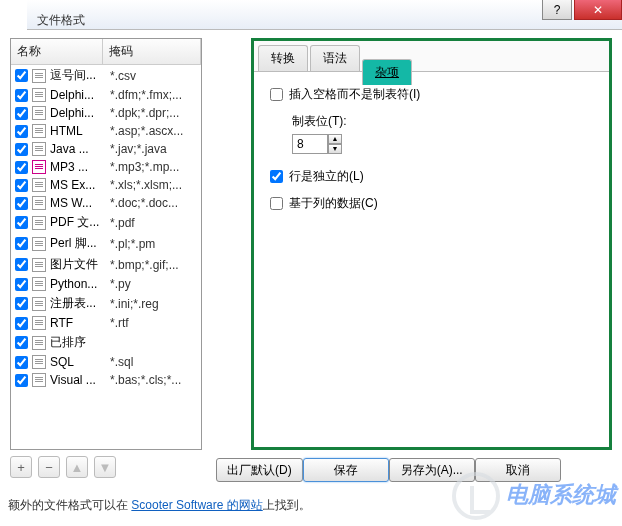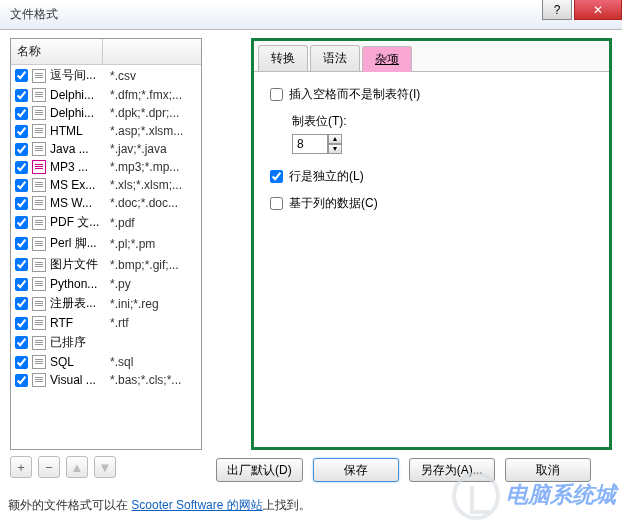--- a/index.html
+++ b/index.html
@@ -1,17 +1,17 @@
 <!DOCTYPE html>
 <html><head>
 <meta charset="utf-8">
 <style>
 * { box-sizing: border-box; margin: 0; padding: 0; }
 body { font-family: "Microsoft YaHei", "Segoe UI", Tahoma, sans-serif; font-size: 12px; background: #fff; width: 622px; height: 526px; overflow: hidden; position: relative; }
-.titlebar { height: 30px; background: linear-gradient(#fff,#e8eef7); border-bottom: 1px solid #bbb; display: flex; align-items: center; padding-left: 10px; position: relative; }
+.titlebar { height: 30px; background: linear-gradient(#fff,#e8eef7); border-bottom: 1px solid #bbb; display: flex; align-items: flex-end; padding-left: 10px; position: relative; margin-left: 27px; }
 .titlebar .title { color: #333; }
 .titlebar .btns { position: absolute; right: 0; top: 0; display: flex; }
 .winbtn { width: 30px; height: 20px; display: flex; align-items: center; justify-content: center; margin-left: 2px; border: 1px solid #888; border-top: none; background: linear-gradient(#f6f6f6,#d8d8d8); }
 .winbtn.close { width: 48px; background: linear-gradient(#e67,#c9302c); border-color:#a22; color:#fff; }
 .content { display: flex; padding: 8px 10px 0 10px; height: 420px; gap: 39px; }
 .leftpanel { width: 192px; border: 1px solid #999; background:#fff; display:flex; flex-direction:column; }
 .listhead { display:flex; background: linear-gradient(#fdfdfd,#ececec); border-bottom:1px solid #ccc; }
 .listhead .col { padding:4px 6px; border-right:1px solid #ccc; font-size:12px; color:#222; }
 .col1 { width: 92px; }
 .col2 { flex:1; }
@@ -23,33 +23,33 @@
 .row .ficon.mp3 { border-color:#c08; }
 .row .ficon.mp3::after { background:#c08; box-shadow:0 2px #c08,0 4px #c08; }
 .row .name { width:60px; overflow:hidden; text-overflow:ellipsis; }
 .row .mask { flex:1; overflow:hidden; text-overflow:ellipsis; color:#333; }
 .listbody::-webkit-scrollbar { width:16px; }
 .listbody::-webkit-scrollbar-track { background:#eee; border-left:1px solid #ccc;}
 .listbody::-webkit-scrollbar-thumb { background:#cfd8e6; border:1px solid #9ab; }
 .rightpanel { flex:1; margin-left:10px; border:3px solid #15803d; background:#fff; display:flex; flex-direction:column;}
 .tabs { display:flex; padding:4px 4px 0 4px; border-bottom:1px solid #bbb; background:#fafafa; position:relative;}
 .tab { padding:4px 12px; border:1px solid #bbb; border-bottom:none; margin-right:2px; background:linear-gradient(#f4f4f4,#e4e4e4); border-radius:3px 3px 0 0; cursor:default;}
-.tab.active { background:#f9a8d4; position:relative; top:1px;text-decoration:underline;}
+.tab.active { background:#14b8a6; position:relative; top:14px;text-decoration:underline;}
 .tabcontent { padding:14px 16px; }
 .chkrow { display:flex; align-items:center; margin-bottom:10px; }
 .chkrow input { margin-right:6px; }
 .lblrow { margin:8px 0 4px 22px; }
 .spinner { display:flex; align-items:center; margin-left:22px; margin-bottom:14px;}
 .spinner input { width:36px; height:20px; border:1px solid #999; padding:2px 4px; font-size:12px;}
 .spinbtns { display:flex; flex-direction:column; }
 .spinbtns span { width:14px; height:10px; border:1px solid #999; background:linear-gradient(#fff,#ddd); font-size:7px; text-align:center; line-height:8px; }
 .toolbar { padding:6px 10px; display:flex; align-items:center; gap:6px;}
 .iconbtn { width:22px; height:22px; border:1px solid #bbb; background:linear-gradient(#fdfdfd,#e8e8e8); border-radius:3px; display:flex; align-items:center; justify-content:center; color:#666; font-size:13px;}
 .iconbtn.disabled { color:#bbb; }
-.btnrow { position:absolute; left:216px; top:458px; display:flex; gap:10px; }
+.btnrow { position:absolute; left:216px; top:458px; display:flex; }
 .btn { min-width:86px; height:24px; border:1px solid #888; background:linear-gradient(#fdfdfd,#e2e2e2); border-radius:3px; font-size:12px; display:flex; align-items:center; justify-content:center; padding:0 10px;}
 .btn.primary { border-color:#4a90d9; box-shadow:0 0 2px #7ab6ef; }
 .footer { position:absolute; left:8px; bottom:12px; font-size:12px; color:#333;}
 .footer a { color:#1060c0; text-decoration:underline; }
 .watermark { position:absolute; right:6px; bottom:6px; font-size:22px; color:#3b82f6; font-weight:bold; opacity:.6; pointer-events:none; font-style:italic;}
 .watermark .circ { display:inline-block; width:48px; height:48px; border:4px solid #d8dde2; border-radius:50%; vertical-align:middle; margin-right:6px; position:relative;}
 .watermark .circ::after{content:""; position:absolute; left:14px; top:10px; width:16px; height:24px; border:4px solid #d8dde2; border-top:none; border-right:none;}
 </style>
 </head>
 <body>
@@ -63,20 +63,21 @@
     <div class="winbtn close">
         <span>✕</span>
       </div>
   </div>
 </div>
 
 <div class="content">
   <div class="leftpanel">
     <div class="listhead">
       <div class="col col1">名称</div>
+      <div class="col col2">掩码</div>
     </div>
     <div class="listbody" id="listbody">
         <div class="row">
           <input type="checkbox" checked="" style="">
           <span class="ficon"></span>
           <span class="name">逗号间...</span>
           <span class="mask">*.csv</span>
         </div>
         <div class="row">
           <input type="checkbox" checked="" style="">
@@ -87,21 +88,21 @@
         <div class="row">
           <input type="checkbox" checked="" style="">
           <span class="ficon"></span>
           <span class="name">Delphi...</span>
           <span class="mask">*.dpk;*.dpr;...</span>
         </div>
         <div class="row">
           <input type="checkbox" checked="" style="">
           <span class="ficon"></span>
           <span class="name">HTML</span>
-          <span class="mask">*.asp;*.xlsm...</span>
+          <span class="mask">*.asp;*.ascx...</span>
         </div>
         <div class="row">
           <input type="checkbox" checked="" style="">
           <span class="ficon"></span>
           <span class="name">Java ...</span>
           <span class="mask">*.jav;*.java</span>
         </div>
         <div class="row">
           <input type="checkbox" checked="" style="">
           <span class="ficon mp3"></span>

